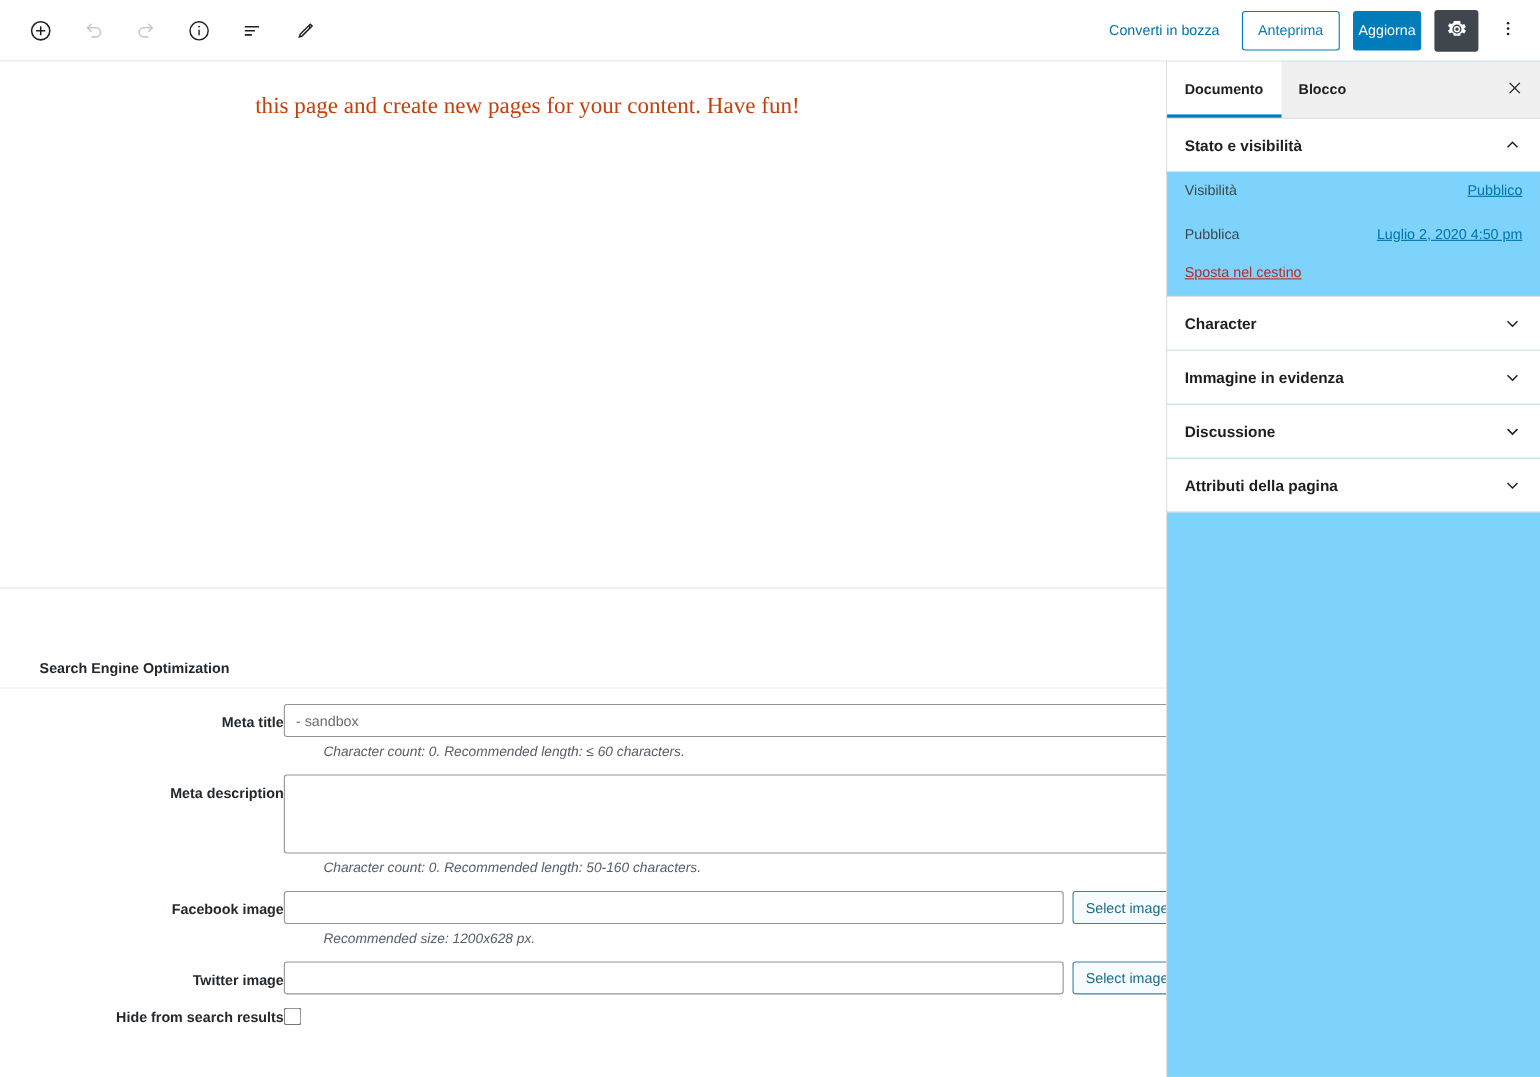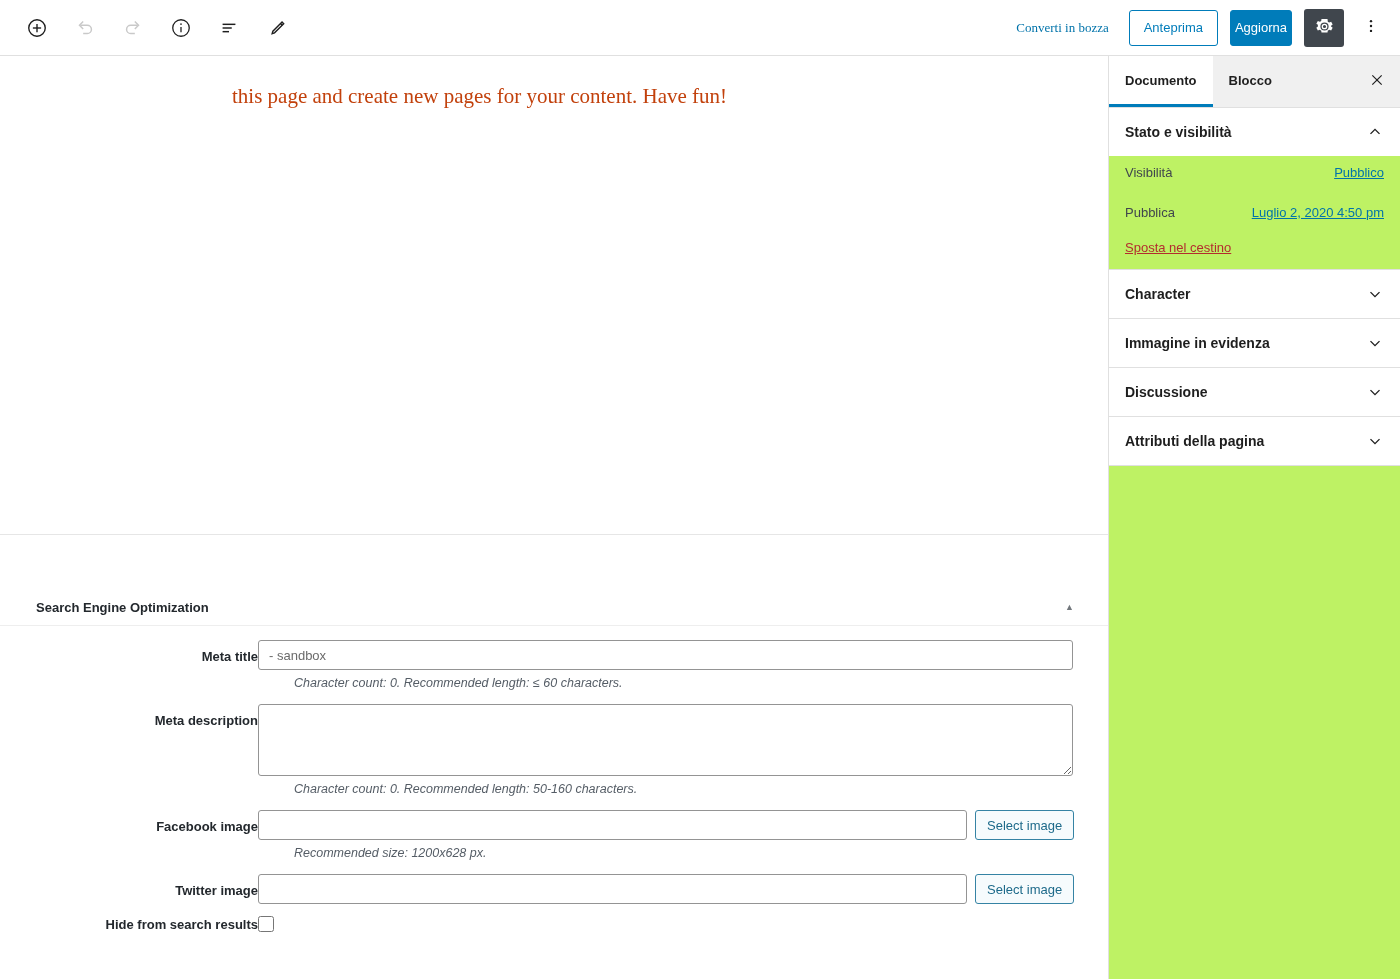--- a/index.html
+++ b/index.html
@@ -30,21 +30,21 @@
     display: flex; align-items: center; justify-content: center;
     background: transparent; border: none; cursor: pointer;
     color: #1e1e1e; border-radius: 2px;
   }
   .icon-btn.disabled { color: #c9c9c9; cursor: default; }
   .icon-btn svg { display: block; }
 
   .link-btn {
     background: none; border: none; cursor: pointer;
     color: #0073aa; font-size: 13px;
-    font-family: Liberation Serif, serif;
+    font-family: Liberation Sans, sans-serif;
     padding: 6px 8px;
   }
   .btn-outline {
     background: #fff; border: 1px solid #007cba; color: #007cba;
     border-radius: 3px; height: 36px; padding: 0 14px;
     font-size: 13px; cursor: pointer;
     font-family: "Liberation Sans", sans-serif;
   }
   .btn-primary {
     background: #007cba; border: 1px solid #007cba; color: #fff;
@@ -158,22 +158,22 @@
     background: #fff; cursor: pointer; display: block;
   }
   .mb-divider {
     position: absolute; left: 36px; width: 1042px; top: 431px;
     border-top: 1px solid #f0f0f0;
   }
 
   
   .sidebar {
     position: absolute; top: 56px; right: 0;
-    width: 292px; height: 923px;
-    background: #bef264;
+    width: 340px; height: 923px;
+    background: #7dd3fc;
     border-left: 1px solid #e0e0e0;
   }
   .sb-tabs {
     height: 52px; display: flex; align-items: stretch;
     background: #f0f0f0; border-bottom: 1px solid #e0e0e0;
     position: relative;
   }
   .sb-tab {
     display: flex; align-items: center; padding: 0 16px;
     font-size: 13px; font-weight: bold; color: #1e1e1e;

